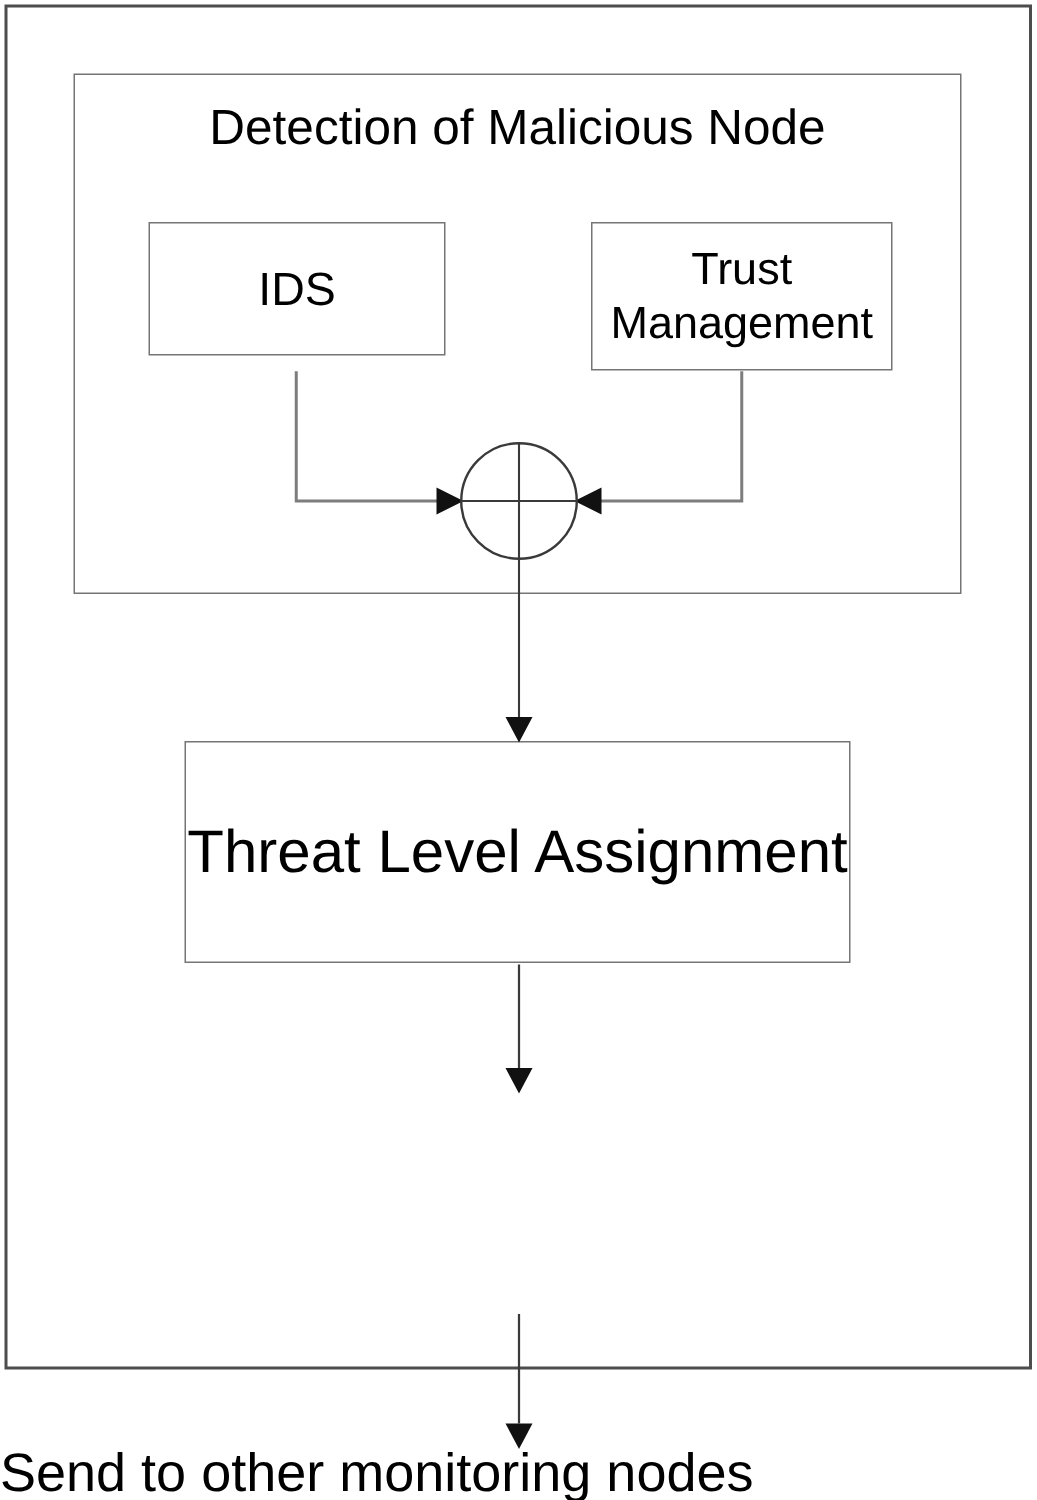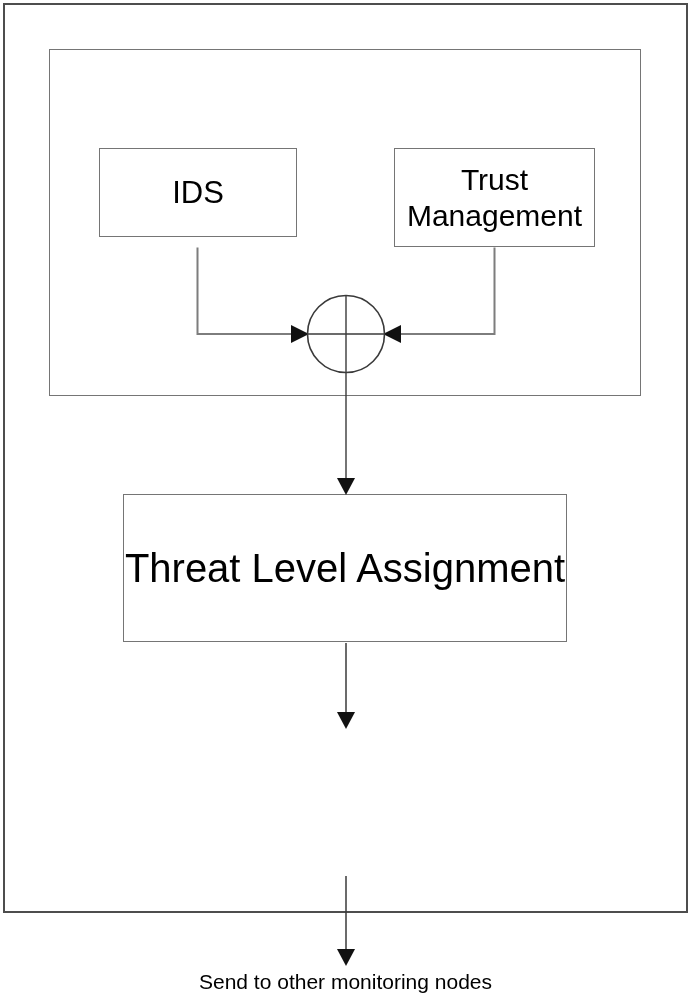--- a/index.html
+++ b/index.html
@@ -40,33 +40,34 @@
     display:flex;align-items:center;justify-content:center;
     text-align:center;
     background:var(--bg);
   }
   #ids-node{left:99px;top:148px;width:198px;height:89px;font-size:31px;}
   #trust-node{left:394px;top:148px;width:201px;height:99px;font-size:30px;line-height:1.2;padding:0 10px;}
   #threat-node{left:123px;top:494px;width:444px;height:148px;font-size:40px;}
   #generate-node{left:123px;top:729px;width:444px;height:146px;font-size:32px;}
   #send-label{
     left:0;top:963px;width:691px;height:37px;
-    line-height:37px;text-align:center;
-    font-size:21px;white-space:nowrap;
+    line-height:37px;text-align:left;
+    font-size:36px;white-space:nowrap;
   }
   #wires{left:0;top:0;width:691px;height:1000px;pointer-events:none;}
 </style>
 </head>
 <body>
 
 <div id="stage">
 
   <div id="outer-frame" class="abs"></div>
 
   <div id="detection-group" class="abs"></div>
+  <div id="detection-title" class="abs">Detection of Malicious Node</div>
 
   <div id="ids-node" class="abs node">
     <span>IDS</span>
   </div>
   <div id="trust-node" class="abs node">
     <span>Trust Management</span>
   </div>
   <div id="threat-node" class="abs node">
     <span>Threat Level Assignment</span>
   </div>

